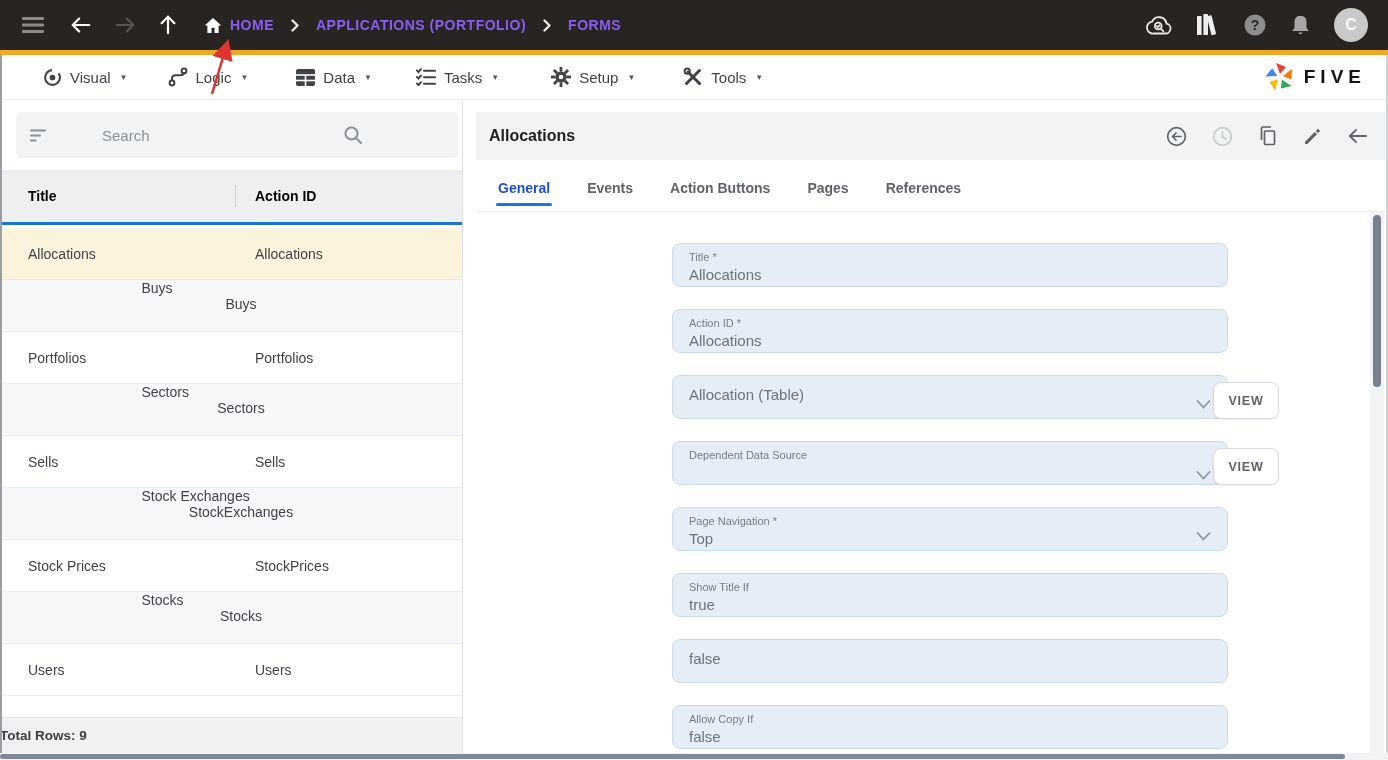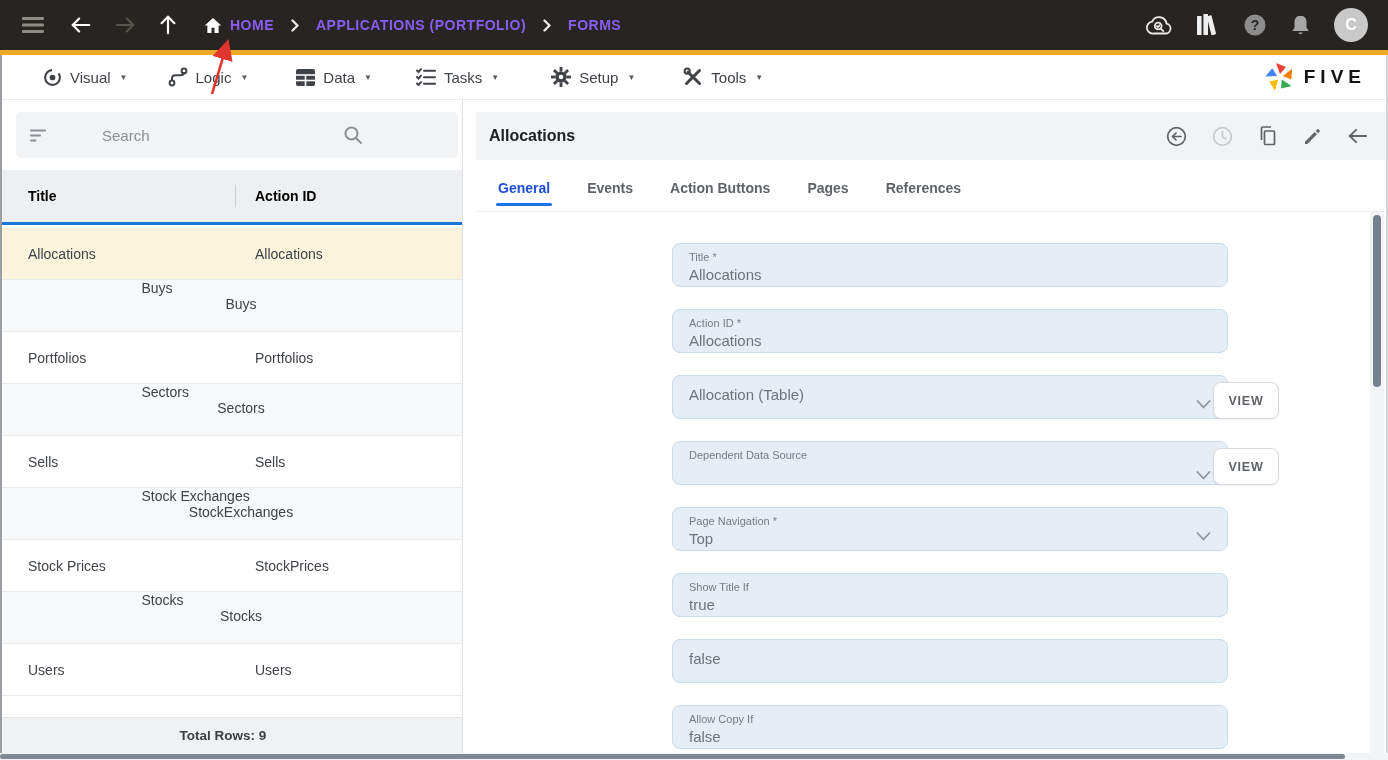--- a/index.html
+++ b/index.html
@@ -51,21 +51,21 @@
 
   .grid-rows { position:absolute; top:128px; left:0; right:0; }
   .grid-row { height:52px; display:flex; align-items:center; font-size:14px; color:#3f4348;
     border-bottom:1px solid #e9eaec; background:#fff; cursor:pointer; }
   .grid-row.alt { background:#f7f8f9;flex-direction:column; }
   .grid-row.selected { background:#fcf3dc; }
   .cell-title { width:235px; padding-left:28px; }
   .cell-action { padding-left:20px; }
 
   .grid-footer { position:absolute; top:617px; left:0; right:0; height:36px; background:#eff1f2;
-    border-top:1px solid #e3e5e7; display:flex; align-items:center; justify-content:center;
+    border-top:1px solid #e3e5e7; display:flex; align-items:center; justify-content:flex-start;
     padding-right:16px; font-size:13.5px; font-weight:bold; color:#3c4043; }
 
   
   .detail-panel { position:absolute; top:100px; left:464px; right:0; bottom:0; background:#fff; }
   .detail-header { position:absolute; top:12px; left:12px; right:0; height:48px; background:#f1f3f4;
     display:flex; align-items:center; }
   .detail-title { margin-left:13px; font-size:16px; font-weight:bold; color:#202124; }
   .detail-icons { margin-left:auto; display:flex; align-items:center; gap:25px; margin-right:20px; }
   .dicon { cursor:pointer; display:flex; }
 

